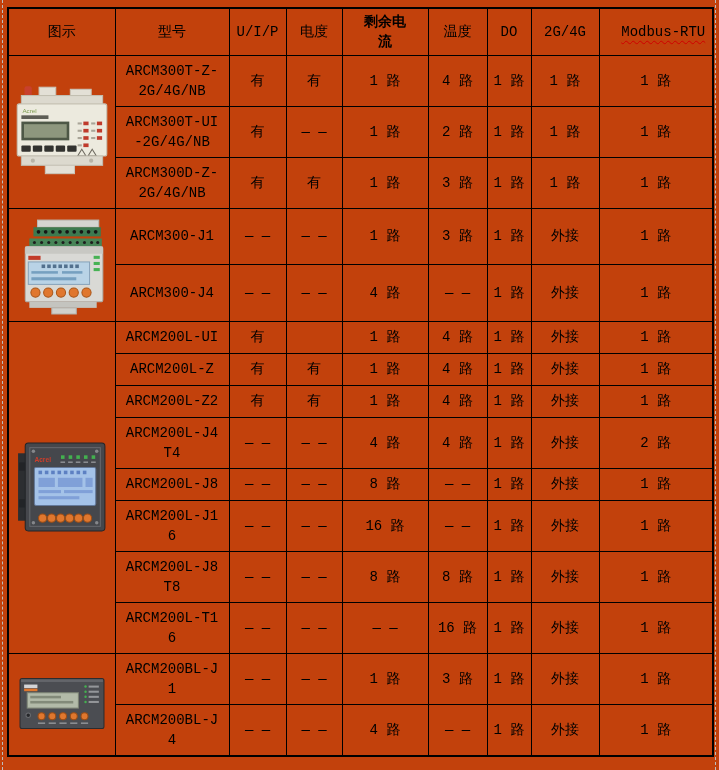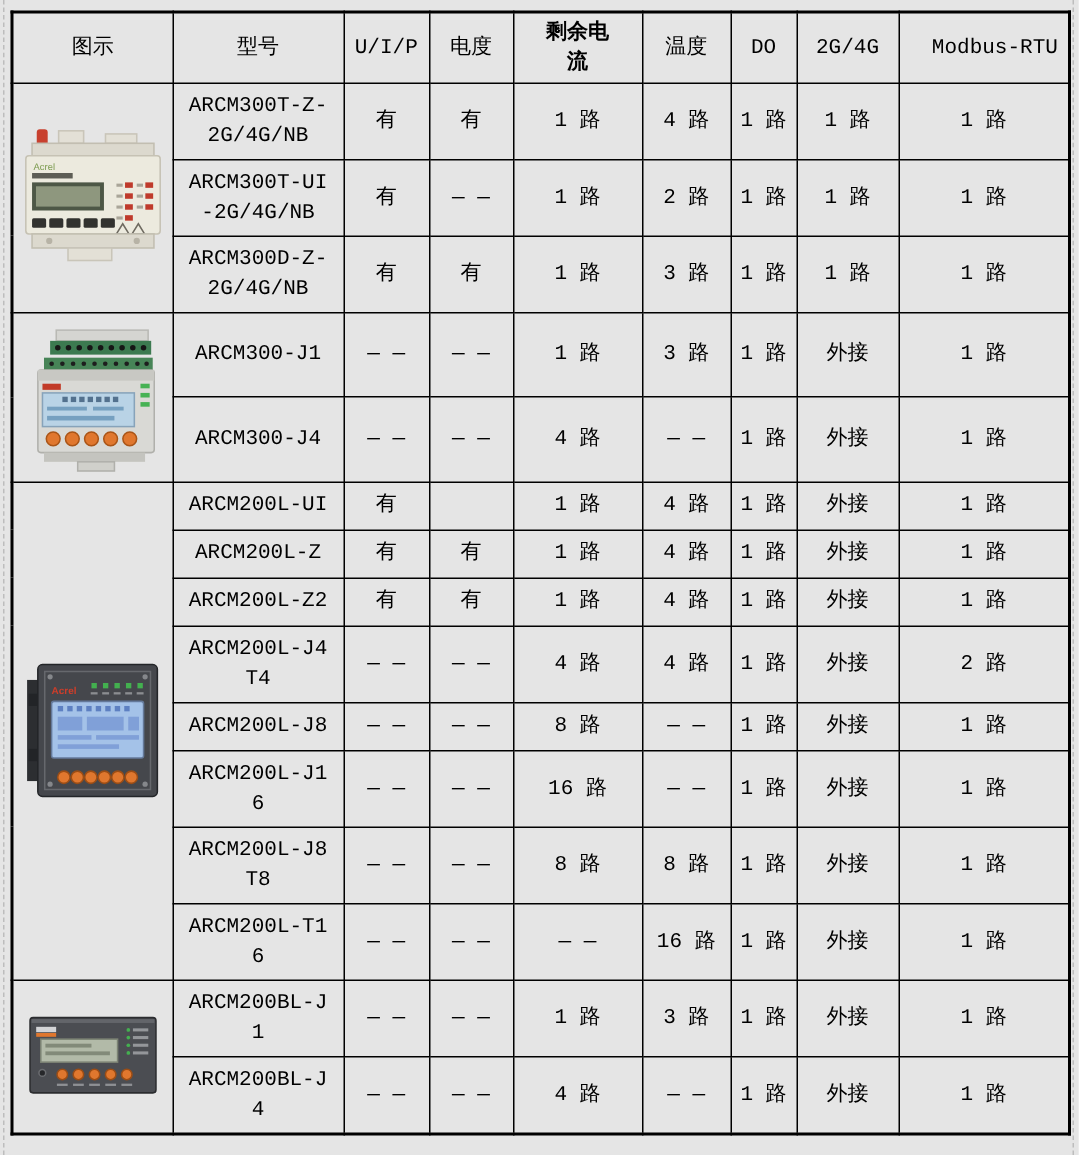--- a/index.html
+++ b/index.html
@@ -2,21 +2,21 @@
 <html><head>
 <meta charset="utf-8">
 <style>
   * { box-sizing: border-box; }
   html,body { margin:0; padding:0; }
   body {
     width:719px; height:770px; position:relative; background:#ffffff;
     font-family:"Liberation Mono","DejaVu Sans Mono",monospace;
     color:#000;
   }
-  .page { position:absolute; inset:0; background:#e5e5e5; overflow:hidden; }
+  .page { position:absolute; inset:0; background:#c2410c; overflow:hidden; }
   .margin-guide { position:absolute; top:0; bottom:0; width:0; border-left:1px dashed #bdbdbd; }
   .margin-guide.left  { left:2px; }
   .margin-guide.right { left:715px; }
 
   table.spec-table {
     position:absolute; left:7px; top:7px; width:705px;
     border-collapse:collapse; table-layout:fixed;
     border:2px solid #000;
   }
   th, td {
@@ -25,21 +25,21 @@
     font-size:14px; line-height:20px; font-weight:normal;
     padding:5px 2px; overflow:hidden;
   }
   th { height:47px; }
   th.wrap-narrow { padding:0 17px;font-weight:bold; }
   td { height:32px; }
   td.model { padding:5px 8px; word-break:break-all; }
   td.img-cell { padding:2px; }
   td.img-cell svg { display:block; margin:0 auto; }
   .squiggly {
-    text-decoration-style:wavy;
+    text-decoration:underline; text-decoration-style:wavy;
     text-decoration-color:#d00000; text-decoration-thickness:1px;
     text-underline-offset:4px;
     margin-left:15px;
   }
 </style>
 </head>
 <body>
 
 <div class="page">
   <div class="margin-guide left"></div>

